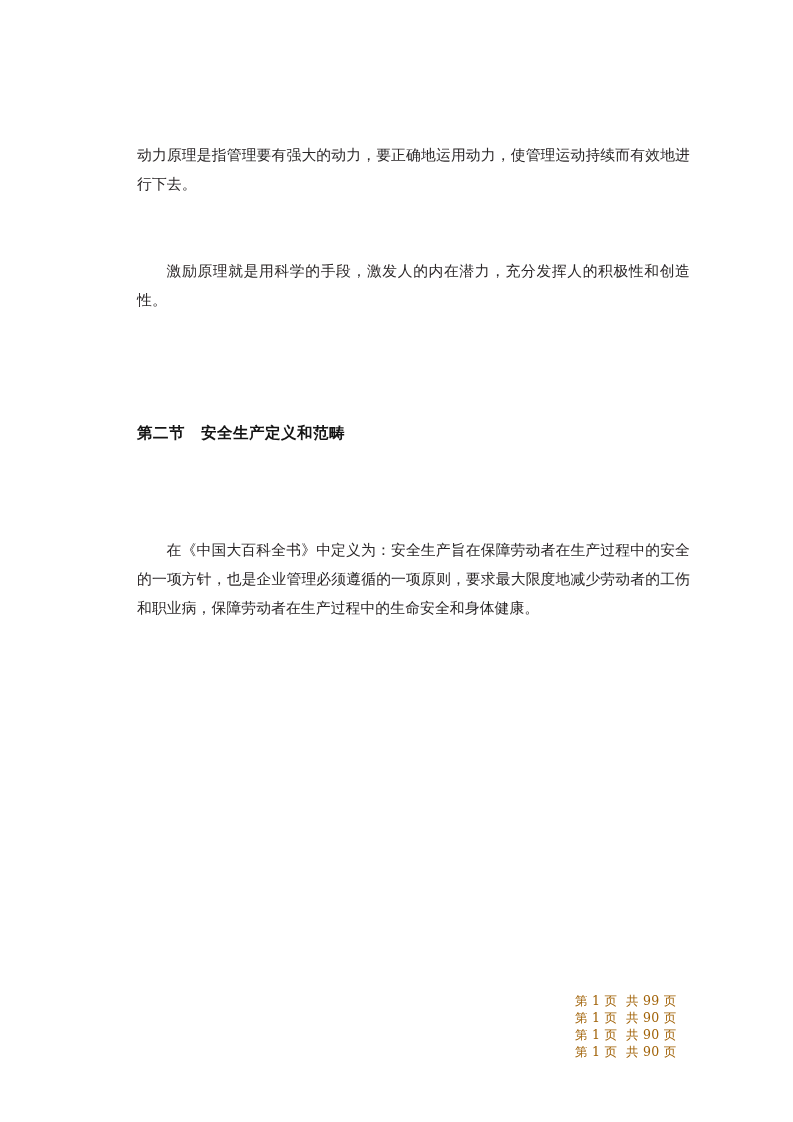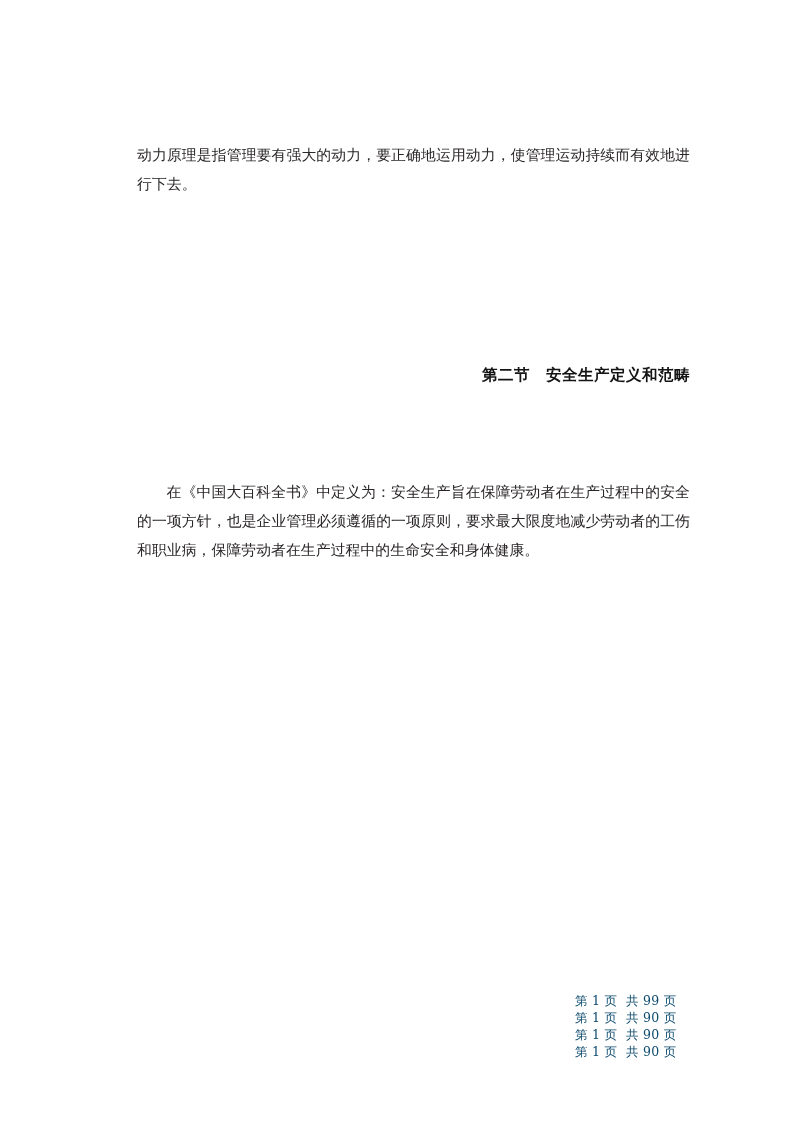--- a/index.html
+++ b/index.html
@@ -46,53 +46,54 @@
   }
   .gap-sm { height: 29px; }
   .gap-md { height: 29px; }
   .gap-lg { height: 47px; }
   h2.section-heading {
     margin: 0;
     font-family: "DejaVu Sans", "Liberation Sans", sans-serif;
     font-size: 15.5px;
     font-weight: bold;
     line-height: 29px;
-    text-align: right;
+    text-align: left;
     color: #141414;
     letter-spacing: 0.5px;
   }
   .footer {
     position: absolute;
     left: 575px;
     top: 992px;
     width: 140px;
     text-align: left;
   }
   .footer-line {
     font-family: "DejaVu Serif", "Liberation Serif", serif;
     font-size: 12.5px;
     line-height: 17px;
-    color: #0c4a6e;
+    color: #a16207;
     white-space: pre;
     letter-spacing: 0.3px;
   }
 </style>
 </head>
 <body>
 
 <div class="page">
   <div class="content">
 
     <p class="para noindent">动力原理是指管理要有强大的动力，要正确地运用动力，使管理运动持续而有效地进行下去。</p>
 
     <div class="gap-sm"></div>
 
 
     <div class="gap-sm"></div>
 
+    <p class="para indent">激励原理就是用科学的手段，激发人的内在潜力，充分发挥人的积极性和创造性。</p>
 
     <div class="gap-sm"></div>
 
 
     <div class="gap-sm"></div>
 
 
     <div class="gap-lg"></div>
 
     <h2 class="section-heading">第二节　安全生产定义和范畴</h2>

